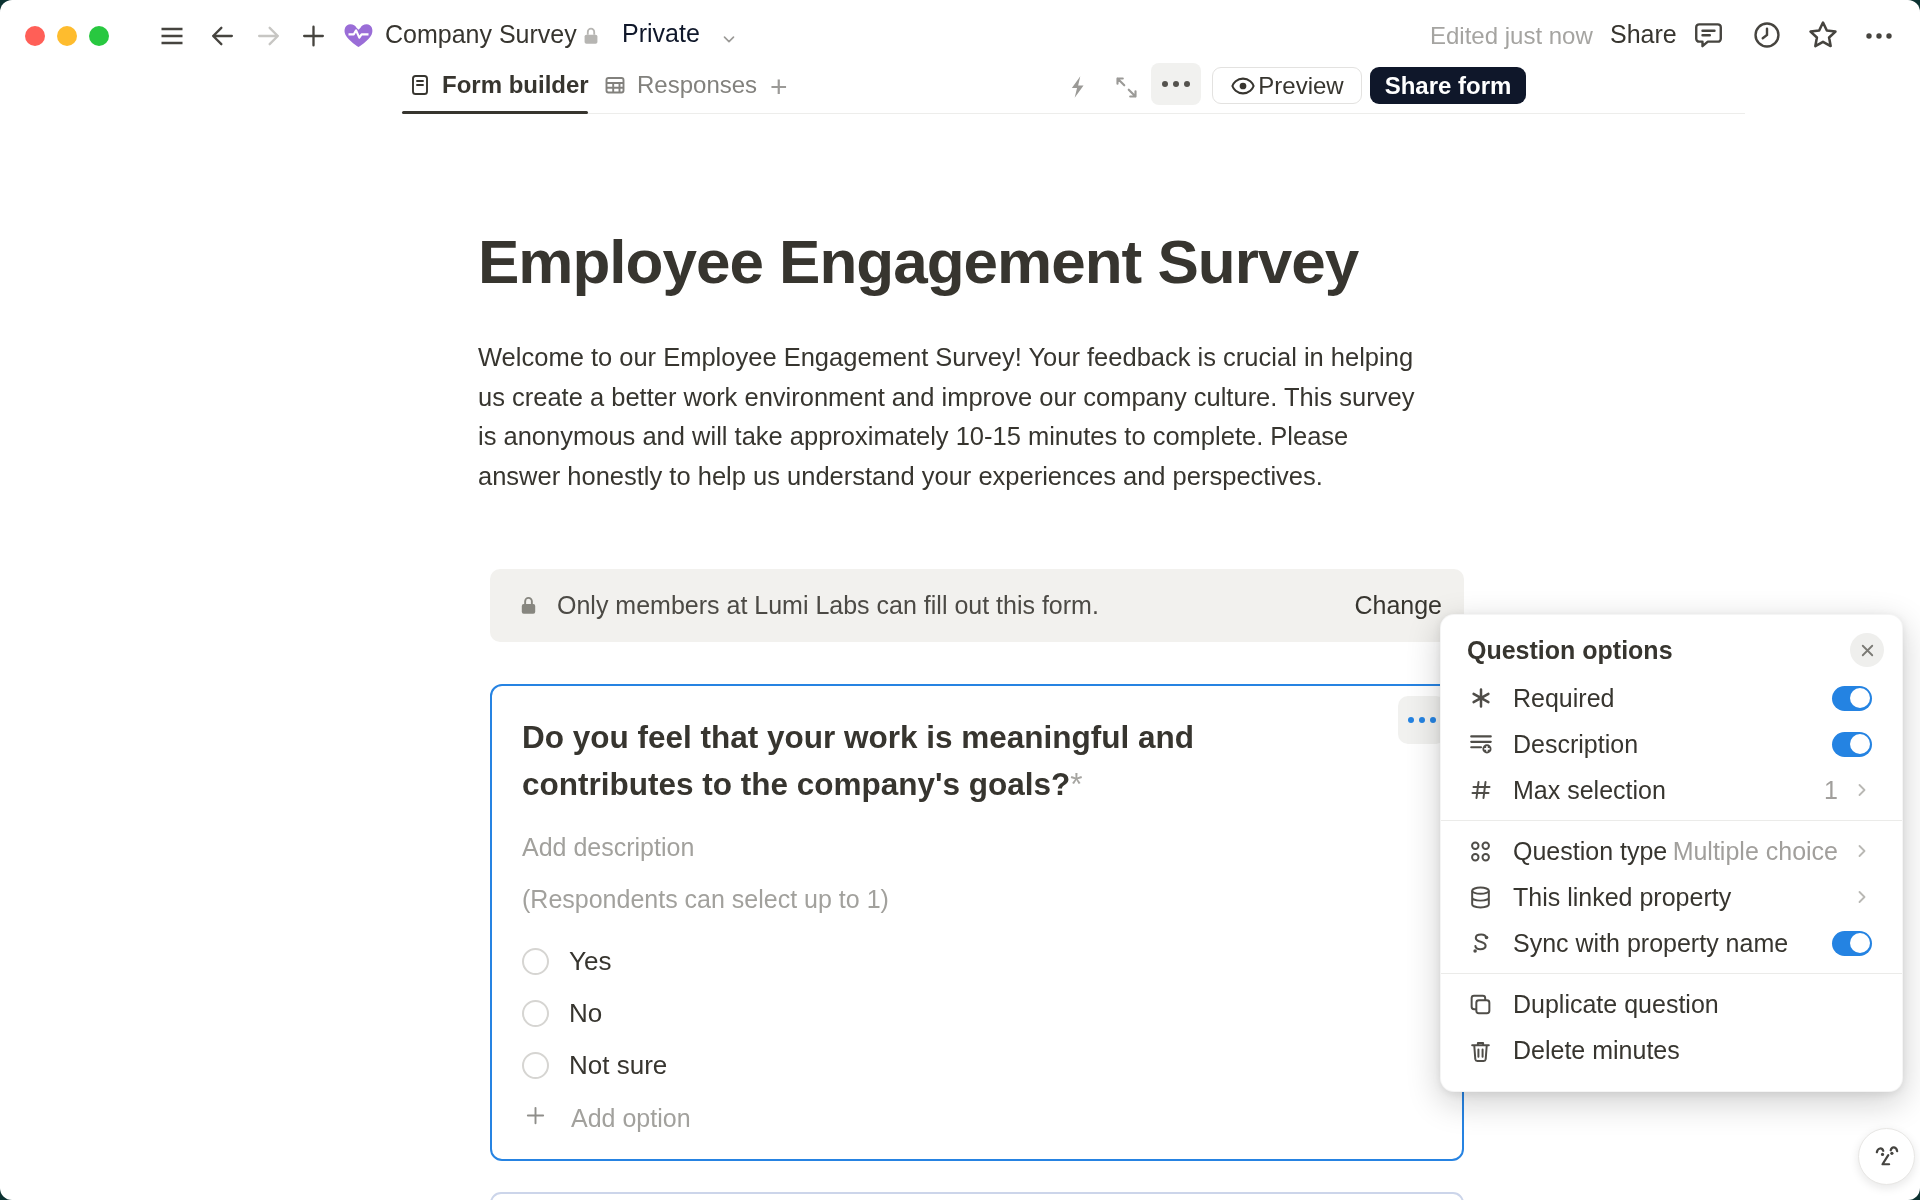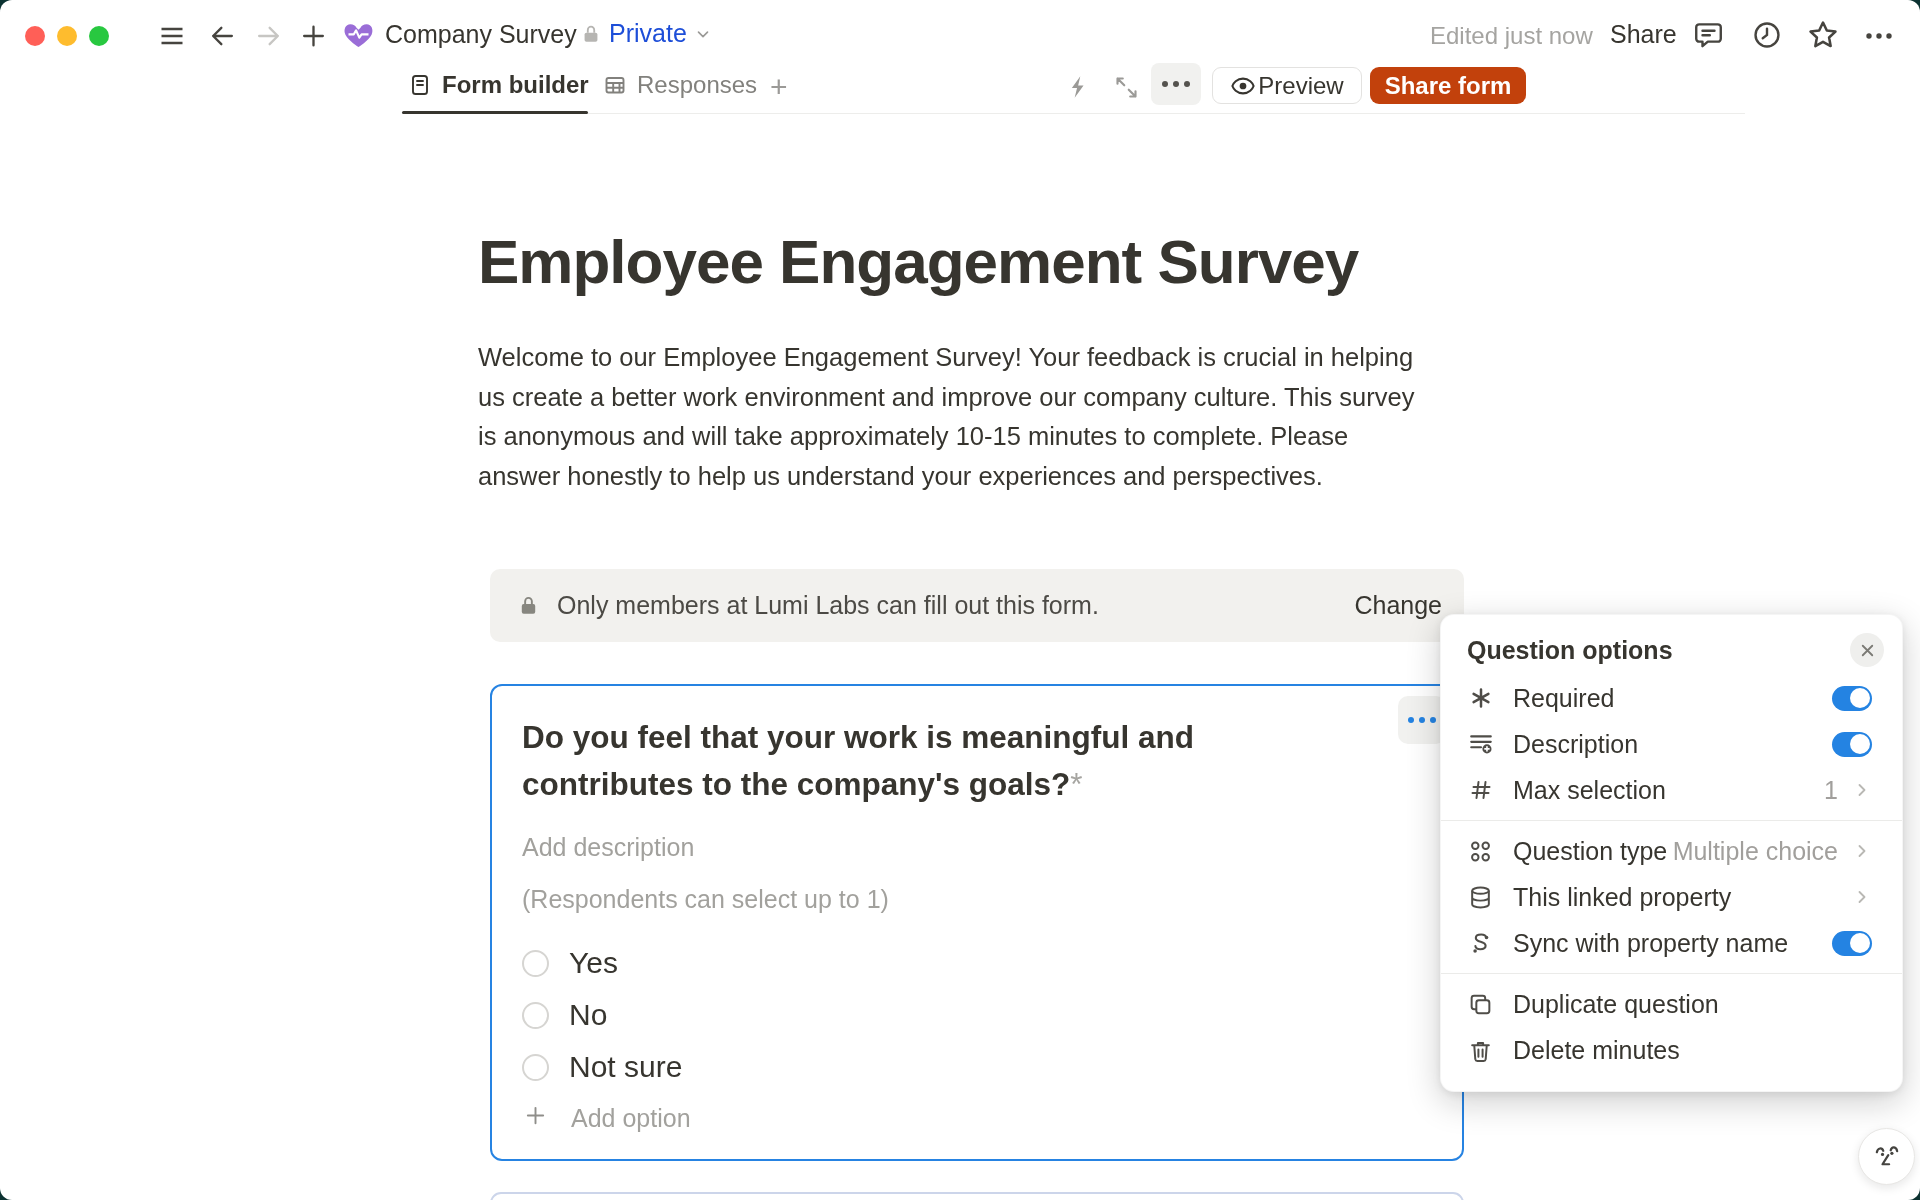--- a/index.html
+++ b/index.html
@@ -8,41 +8,41 @@
   .window { position:absolute; left:0; top:0; width:1920px; height:1200px;
             background:#ffffff; border-radius:12px; overflow:hidden; }
   .abs { position:absolute; }
 
   
   .dot { width:20px; height:20px; border-radius:50%; }
   .icon { display:block; }
   .tb-icon { color:#46443f; }
   .tb-icon.dim { color:#c7c6c3; }
   .app-title { font-size:25px; font-weight:500; color:#37352f; white-space:nowrap; }
-  .privacy { display:flex; align-items:center; gap:7px; color:#1d4ed8; font-size:25px; }
+  .privacy { display:flex; align-items:flex-end; gap:20px; color:#0f172a; font-size:25px; }
   .edited { font-size:24px; color:#a5a4a1; white-space:nowrap; }
   .share-label { font-size:25px; color:#37352f; }
 
   
   .tabline { height:1px; background:#ededeb; }
   .tab-underline { height:3px; background:#37352f; border-radius:2px; }
   .tab { display:flex; align-items:center; gap:10px; white-space:nowrap; cursor:default; }
   .tab .lbl { font-size:24px; }
   .tab.active { color:#37352f; }
   .tab.active .lbl { font-weight:700; }
   .tab.inactive { color:#82817d; }
   .tab.inactive .lbl { font-weight:500; }
   .more-rect { width:50px; height:42px; border-radius:8px; background:#f1f1ef;
                display:flex; align-items:center; justify-content:center; gap:5px; }
   .more-rect i { width:6px; height:6px; border-radius:50%; background:#55534e; }
   .btn-preview { display:flex; align-items:center; justify-content:center; gap:2px;
                  width:150px; height:37px; border:1.5px solid #e3e2e0; border-radius:9px;
                  background:#fff; font-size:24px; font-weight:500; color:#37352f; }
   .btn-shareform { display:flex; align-items:center; justify-content:center;
-                   width:156px; height:37px; border-radius:9px; background:#c2410c;
+                   width:156px; height:37px; border-radius:9px; background:#0f172a;
                    font-size:24px; font-weight:600; color:#ffffff; }
 
   
   .h1 { font-size:62px; font-weight:700; letter-spacing:-1px; color:#37352f; white-space:nowrap; }
   .desc { width:952px; font-size:25.5px; line-height:39.5px; color:#37352f; }
   .lockbar { width:974px; height:73px; background:#f2f1ee; border-radius:10px;
              display:flex; align-items:center; padding:0 22px 0 27px; gap:17px; }
   .lockbar .txt { font-size:25px; color:#4c4a45; flex:1; }
   .lockbar .change { font-size:25px; color:#37352f; cursor:pointer; }
 
@@ -51,21 +51,21 @@
            border-radius:12px; }
   .q-more { position:absolute; right:16px; top:10px; width:48px; height:48px; border-radius:10px;
             background:#f1f1ef; display:flex; align-items:center; justify-content:center; gap:5px; }
   .q-more i { width:6px; height:6px; border-radius:50%; background:#2483e2; }
   .q-title { position:absolute; left:30px; top:28px; width:830px; font-size:31.5px;
              font-weight:700; line-height:47px; color:#37352f; }
   .q-title .req { color:#a6a5a1; font-weight:400; }
   .ghost { font-size:25px; color:#a2a19d; }
   .opt { position:absolute; left:30px; display:flex; align-items:center; gap:20px; }
   .radio { width:27px; height:27px; border:2px solid #d6d5d2; border-radius:50%; background:#fff; }
-  .opt .olbl { font-size:30px; color:#37352f; }
+  .opt .olbl { font-size:26px; color:#37352f; }
   .addopt { position:absolute; left:32px; display:flex; gap:24px; color:#8f8e8a; }
 
   .next-card { width:974px; height:22px; border:2px solid #ccd5ea; border-radius:12px; background:#fff; }
 
   
   .popup { width:463px; height:478px; background:#fff; border-radius:14px;
            border:1px solid rgba(0,0,0,0.04);
            box-shadow:0 10px 34px rgba(15,15,15,0.2), 0 2px 8px rgba(15,15,15,0.08); }
   .pop-head { display:flex; align-items:center; padding:18px 18px 8px 26px; }
   .pop-head .ptitle { flex:1; font-size:25px; font-weight:600; color:#37352f; }

